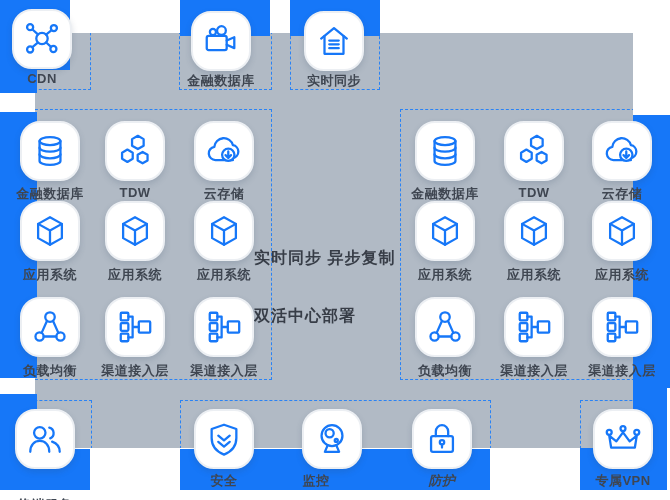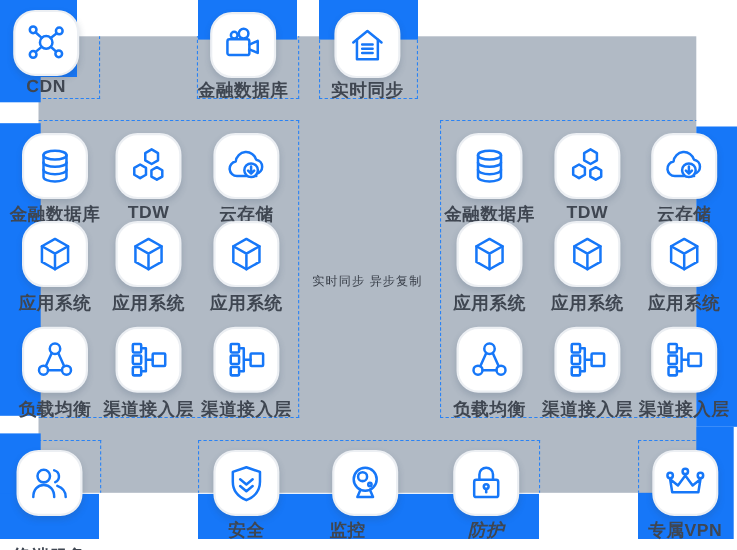--- a/index.html
+++ b/index.html
@@ -15,24 +15,24 @@
   .dashed{position:absolute;border:1px dashed #2a83f5;}
 
   
   .unit{position:absolute;width:0;height:0;}
   .card{position:absolute;width:60px;height:60px;background:#fff;
         border:2px solid #eceff3;border-radius:20px;box-sizing:border-box;
         box-shadow:0 3px 6px rgba(50,70,100,.18);
         display:flex;align-items:center;justify-content:center;}
   .card svg{width:38px;height:38px;}
   .lbl{position:absolute;transform:translateX(-50%);white-space:nowrap;
-       font-size:16px;font-weight:600;color:#3f4651;letter-spacing:0.5px;}
-
-  .ctr-txt{position:absolute;width:160px;text-align:center;font-size:11px;
-           font-weight:400;color:#373d47;letter-spacing:1px;}
+       font-size:13px;font-weight:600;color:#3f4651;letter-spacing:0.5px;}
+
+  .ctr-txt{position:absolute;width:160px;font-size:16px;
+           font-weight:700;color:#373d47;letter-spacing:1px;}
 
   .ico{stroke:#1677f8;fill:none;stroke-width:2.4;stroke-linecap:round;stroke-linejoin:round;}
 </style>
 </head>
 <body>
 
 <svg width="0" height="0" style="position:absolute">
   <defs>
     <g id="i-cdn" class="ico">
       <circle cx="20" cy="19.5" r="6"></circle>
@@ -135,20 +135,21 @@
   <div class="blue" style="left:0;top:112px;width:37px;height:266px;"></div>
   <div class="blue" style="left:0;top:394px;width:37px;height:96px;"></div>
   <div class="blue" style="left:0;top:0;width:70px;height:70px;"></div>
   <div class="blue" style="left:180px;top:0;width:90px;height:36px;"></div>
   <div class="blue" style="left:290px;top:0;width:90px;height:36px;"></div>
   <div class="blue" style="left:633px;top:115px;width:37px;height:273px;"></div>
   <div class="blue" style="left:0;top:449px;width:90px;height:41px;"></div>
   <div class="blue" style="left:180px;top:449px;width:310px;height:41px;"></div>
 
   <div class="ctr-txt" style="left:254px;top:248px;">实时同步 异步复制</div>
+  <div class="ctr-txt" style="left:254px;top:306px;">双活中心部署</div>
 
   <div class="unit">
     <div class="card" style="left:12px;top:9px;">
         <svg viewBox="0 0 40 40">
           <use href="#i-cdn"></use>
         </svg>
       </div>
     <span class="lbl" style="left:42px;top:71px;">CDN</span>
   </div>
   <div class="unit">

